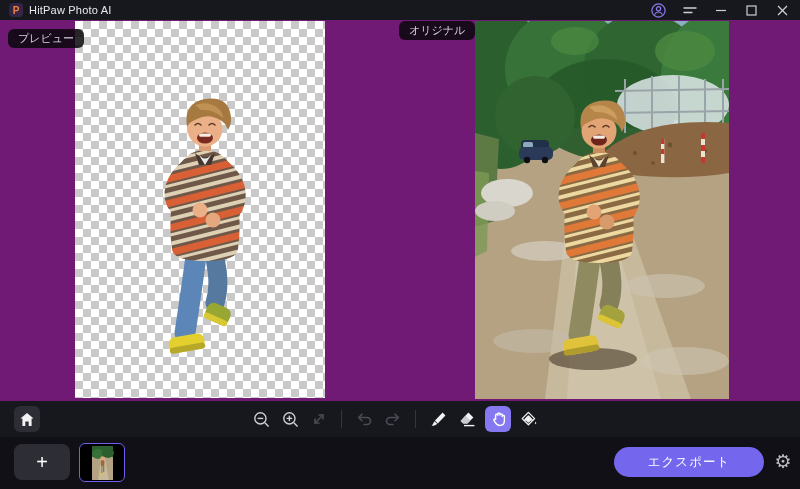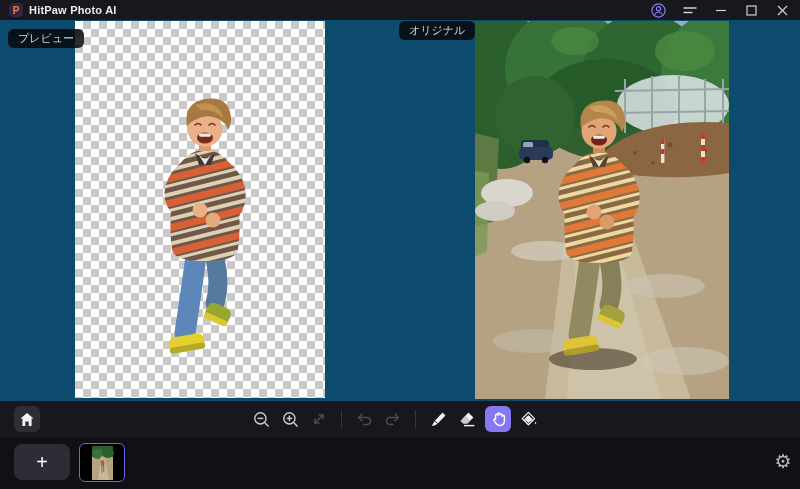--- a/index.html
+++ b/index.html
@@ -5,27 +5,27 @@
   html,body{margin:0;padding:0;width:800px;height:489px;overflow:hidden;
     font-family:"Liberation Sans","DejaVu Sans",sans-serif;background:#0f0f14;}
   .app{position:relative;width:800px;height:489px;background:#0f0f14;}
 
   
   .titlebar{position:absolute;left:0;top:0;width:800px;height:20px;background:#17171e;
     display:flex;align-items:center;justify-content:space-between;}
   .brand{display:flex;align-items:center;gap:6px;padding-left:9px;}
   .logo{width:14px;height:14px;border-radius:4px;background:linear-gradient(135deg,#2b2342,#3a2547);
     color:#f1813f;font-size:10px;font-weight:bold;display:flex;align-items:center;justify-content:center;}
-  .app-title{color:#e9e9ee;font-size:11px;letter-spacing:.2px;font-weight:bold;}
+  .app-title{color:#e9e9ee;font-size:11px;letter-spacing:.2px;}
   .win-controls{display:flex;align-items:center;gap:0;padding-right:2px;}
   .win-btn{width:31px;height:20px;display:flex;align-items:center;justify-content:center;cursor:default;}
   .win-btn svg{display:block;}
 
   
-  .canvas{position:absolute;left:0;top:20px;width:800px;height:381px;background:#0c4a6e;}
+  .canvas{position:absolute;left:0;top:20px;width:800px;height:381px;background:#701a75;}
   .pill{position:absolute;z-index:5;background:rgba(8,8,12,.85);color:#d6d6dc;font-size:11px;
     padding:4px 10px;border-radius:6px;line-height:1;}
   .pill-preview{left:8px;top:9px;}
   .pill-original{left:399px;top:1px;}
   .panel{position:absolute;top:1px;}
   .preview-panel{left:75px;width:250px;height:377px;
     background-color:#ffffff;
     background-image:conic-gradient(#c9c9c9 90deg,#ffffff 90deg 180deg,#c9c9c9 180deg 270deg,#ffffff 270deg);
     background-size:16px 16px;}
   .original-panel{left:475px;width:254px;height:378px;background:#b5a283;}
@@ -332,16 +332,17 @@
           <ellipse cx="16" cy="7" rx="6" ry="5" fill="#2c5f2e"></ellipse>
           <path d="M6 34 L9 12 L13 12 L17 34 Z" fill="#c6b99c"></path>
           <circle cx="10.5" cy="12.5" r="2.2" fill="#e2a474"></circle>
           <rect x="8.8" y="14.2" width="3.6" height="6" rx="1.4" fill="#9a6a3c"></rect>
           <rect x="9.2" y="20" width="1.3" height="7" fill="#8f8a5f"></rect>
           <rect x="11" y="20" width="1.3" height="6" fill="#85805a"></rect>
           <rect x="8.6" y="27" width="2.6" height="1.8" rx="0.8" fill="#e0c33a"></rect>
         </g>
       </svg>
     </div>
+    <button class="export-btn">エクスポート</button>
     <div class="gear">⚙</div>
   </footer>
 
 </div>
 
 </body></html>

